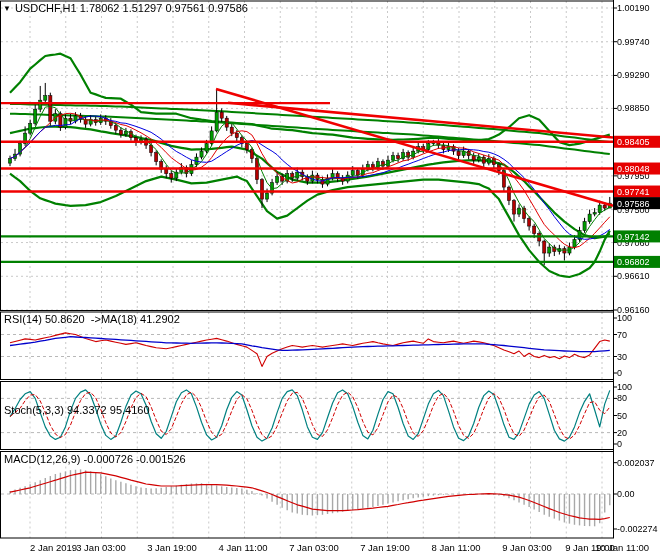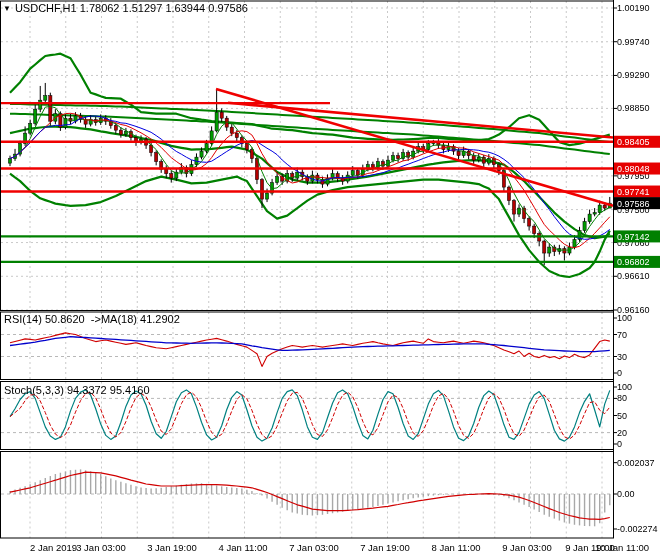--- a/index.html
+++ b/index.html
@@ -10,21 +10,21 @@
   .chart-window svg{position:absolute;left:0;top:0;}
   .title-bar{
     position:absolute;left:3px;top:2px;z-index:5;
     font-size:11px;color:#000;white-space:pre;
   }
   .title-bar .dd{font-size:8px;position:relative;top:-1px;margin-right:4px;cursor:pointer;}
   .pane-label{
     position:absolute;left:4px;z-index:5;font-size:11px;color:#000;white-space:pre;
   }
   .lbl-rsi{top:313px;}
-  .lbl-stoch{top:384px;}
+  .lbl-stoch{top:404px;}
   .lbl-macd{top:453px;}
 </style>
 </head>
 <body>
 
 <div class="chart-window">
   <svg id="chart-svg" width="660" height="560">
       <rect x="0" y="0" width="660" height="560" fill="#ffffff"></rect>
       <line x1="30" y1="1" x2="30" y2="310.5" stroke="#c9c9c9" stroke-width="1" stroke-dasharray="2,3"></line>
       <line x1="30" y1="312" x2="30" y2="379.5" stroke="#c9c9c9" stroke-width="1" stroke-dasharray="2,3"></line>
@@ -554,16 +554,17 @@
       <text x="101" y="551" text-anchor="middle" font-size="9.5" fill="#000000" font-family="&quot;Liberation Sans&quot;,sans-serif" font-weight="normal">3 Jan 03:00</text>
       <text x="172" y="551" text-anchor="middle" font-size="9.5" fill="#000000" font-family="&quot;Liberation Sans&quot;,sans-serif" font-weight="normal">3 Jan 19:00</text>
       <text x="243" y="551" text-anchor="middle" font-size="9.5" fill="#000000" font-family="&quot;Liberation Sans&quot;,sans-serif" font-weight="normal">4 Jan 11:00</text>
       <text x="314" y="551" text-anchor="middle" font-size="9.5" fill="#000000" font-family="&quot;Liberation Sans&quot;,sans-serif" font-weight="normal">7 Jan 03:00</text>
       <text x="385" y="551" text-anchor="middle" font-size="9.5" fill="#000000" font-family="&quot;Liberation Sans&quot;,sans-serif" font-weight="normal">7 Jan 19:00</text>
       <text x="456" y="551" text-anchor="middle" font-size="9.5" fill="#000000" font-family="&quot;Liberation Sans&quot;,sans-serif" font-weight="normal">8 Jan 11:00</text>
       <text x="527" y="551" text-anchor="middle" font-size="9.5" fill="#000000" font-family="&quot;Liberation Sans&quot;,sans-serif" font-weight="normal">9 Jan 03:00</text>
       <text x="590" y="551" text-anchor="middle" font-size="9.5" fill="#000000" font-family="&quot;Liberation Sans&quot;,sans-serif" font-weight="normal">9 Jan 19:00</text>
       <text x="622" y="551" text-anchor="middle" font-size="9.5" fill="#000000" font-family="&quot;Liberation Sans&quot;,sans-serif" font-weight="normal">10 Jan 11:00</text>
     </svg>
-  <div class="title-bar"><span class="dd">▼</span><span>USDCHF,H1</span><span> </span><span>1.78062</span><span> </span><span>1.51297</span><span> </span><span>1.63944</span><span> </span><span>0.97586</span></div>
+  <div class="title-bar"><span class="dd">▼</span><span>USDCHF,H1</span><span> </span><span>1.78062</span><span> </span><span>1.51297</span><span> </span><span>0.97561</span><span> </span><span>0.97586</span></div>
   <div class="pane-label lbl-rsi">RSI(14) 50.8620  -&gt;MA(18) 41.2902</div>
   <div class="pane-label lbl-stoch">Stoch(5,3,3) 94.3372 95.4160</div>
+  <div class="pane-label lbl-macd">MACD(12,26,9) -0.000726 -0.001526</div>
 </div>
 
 </body></html>

